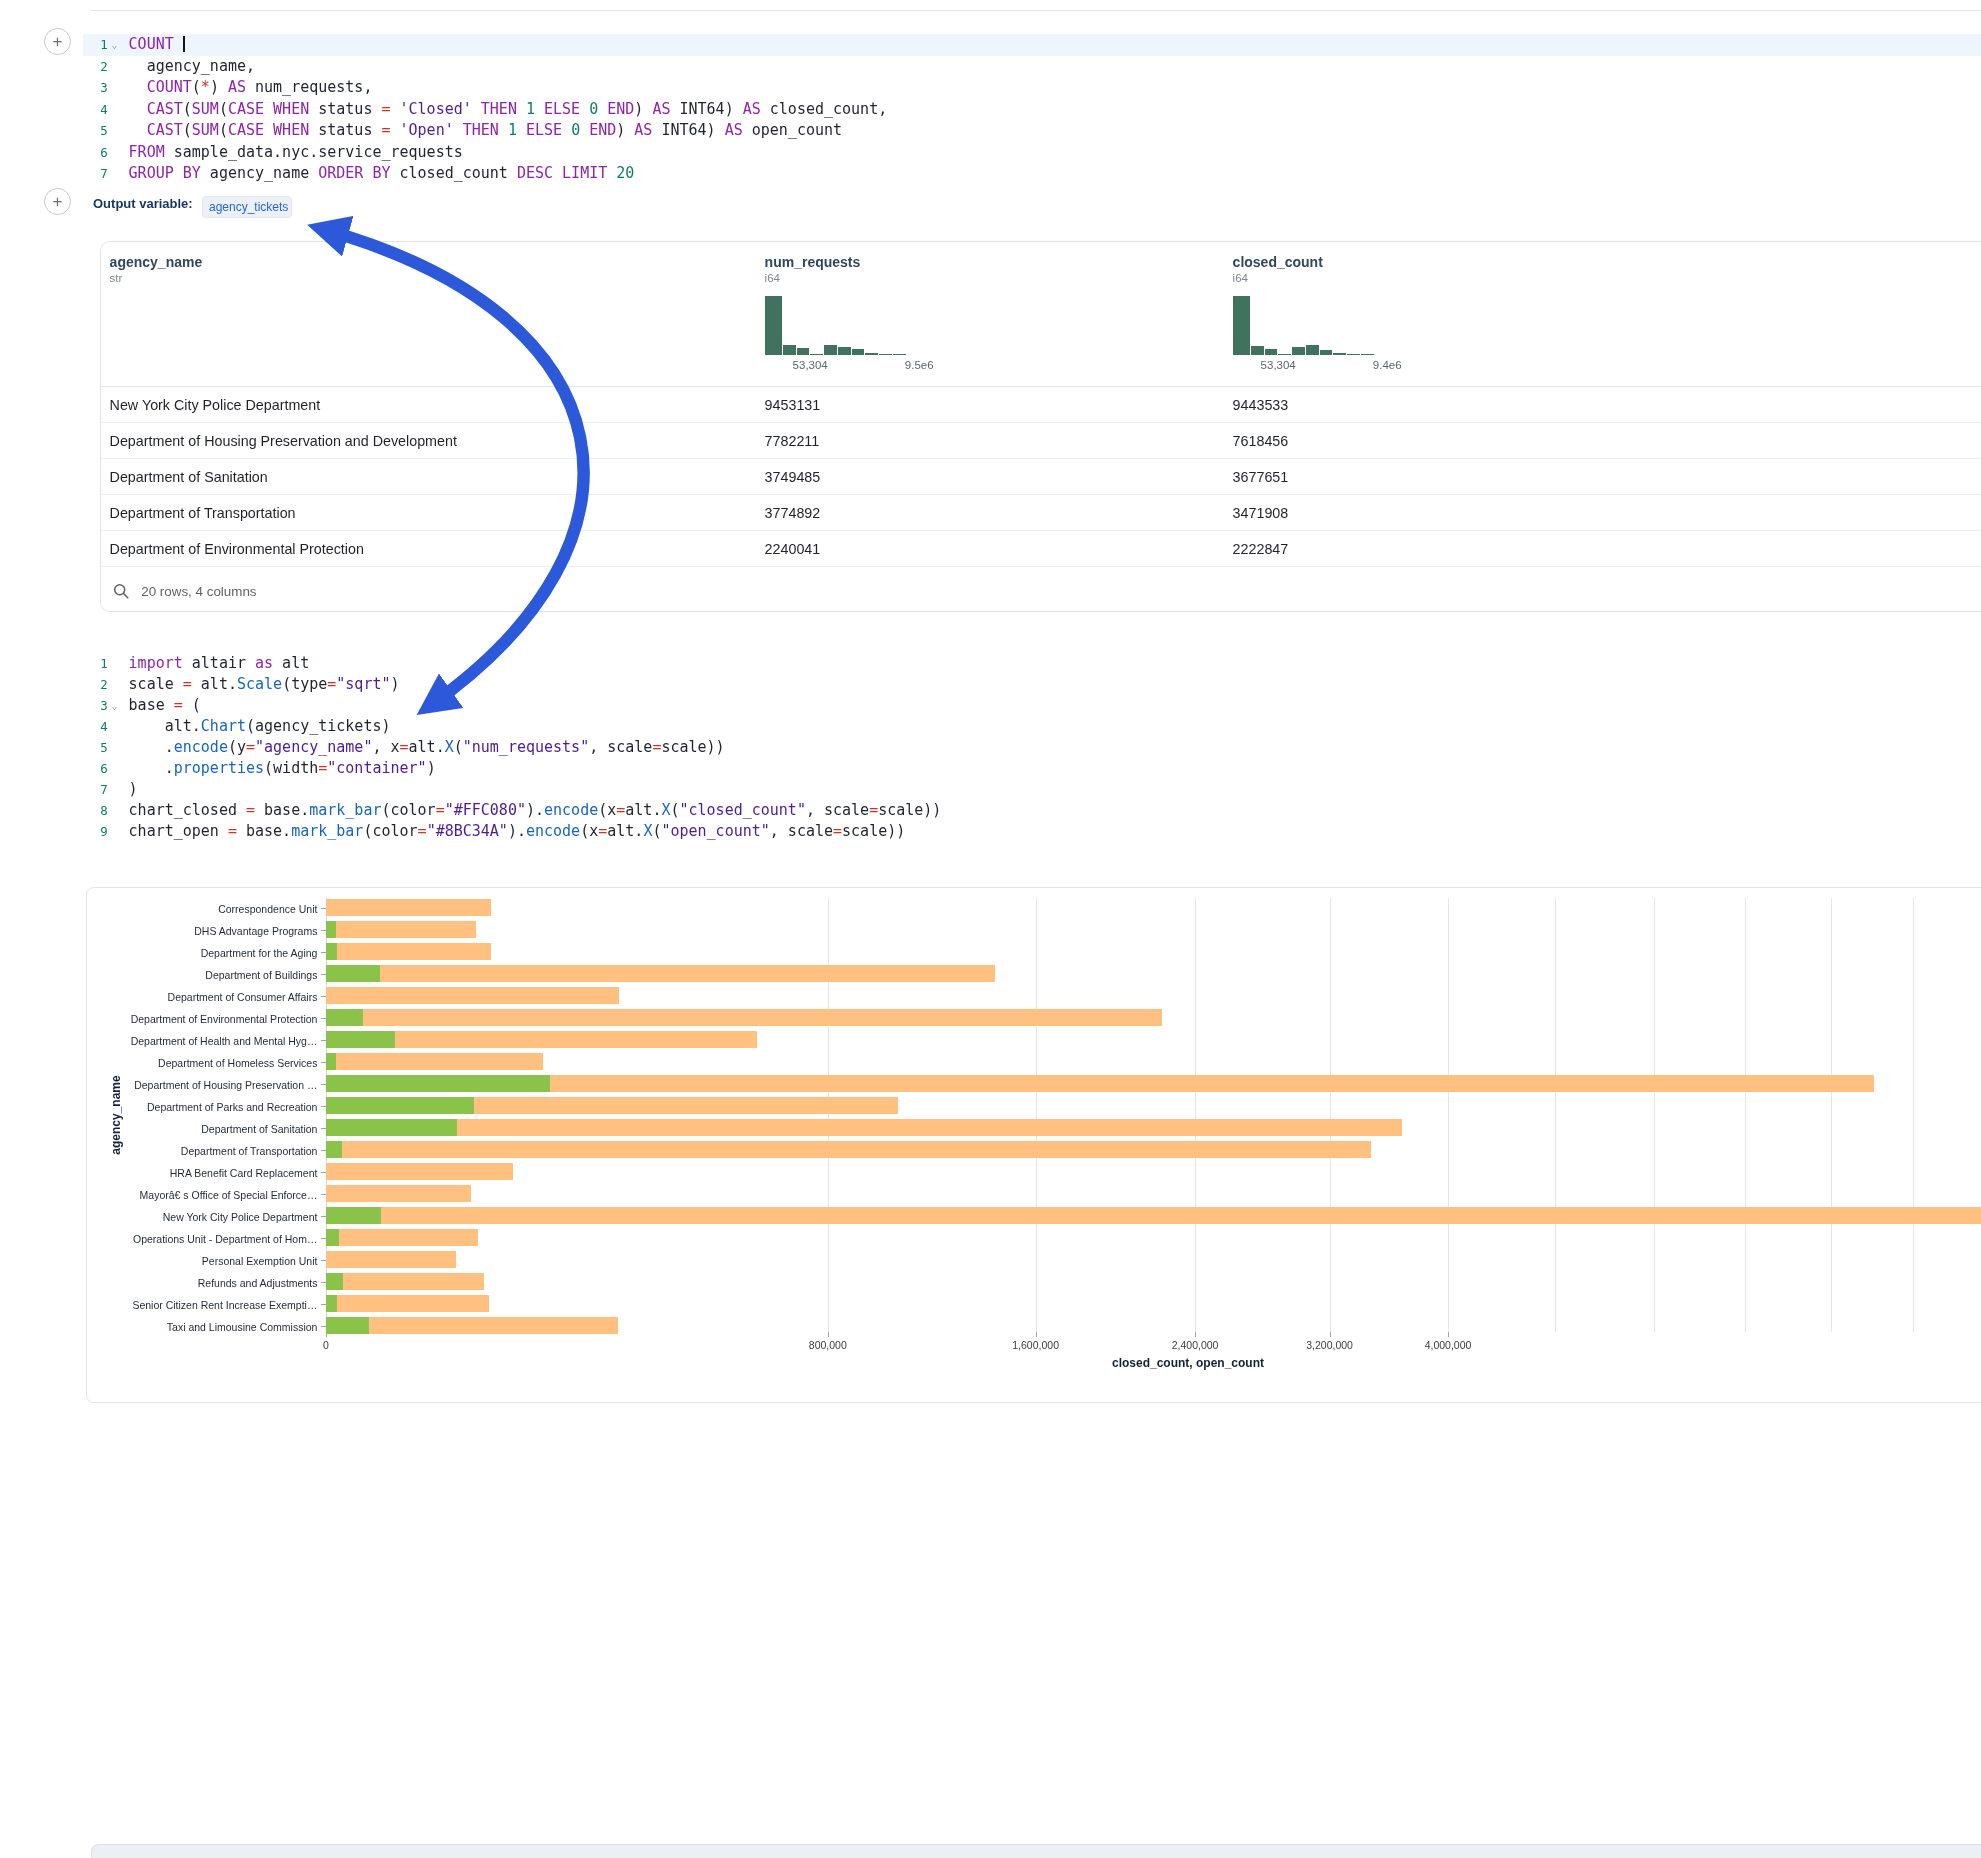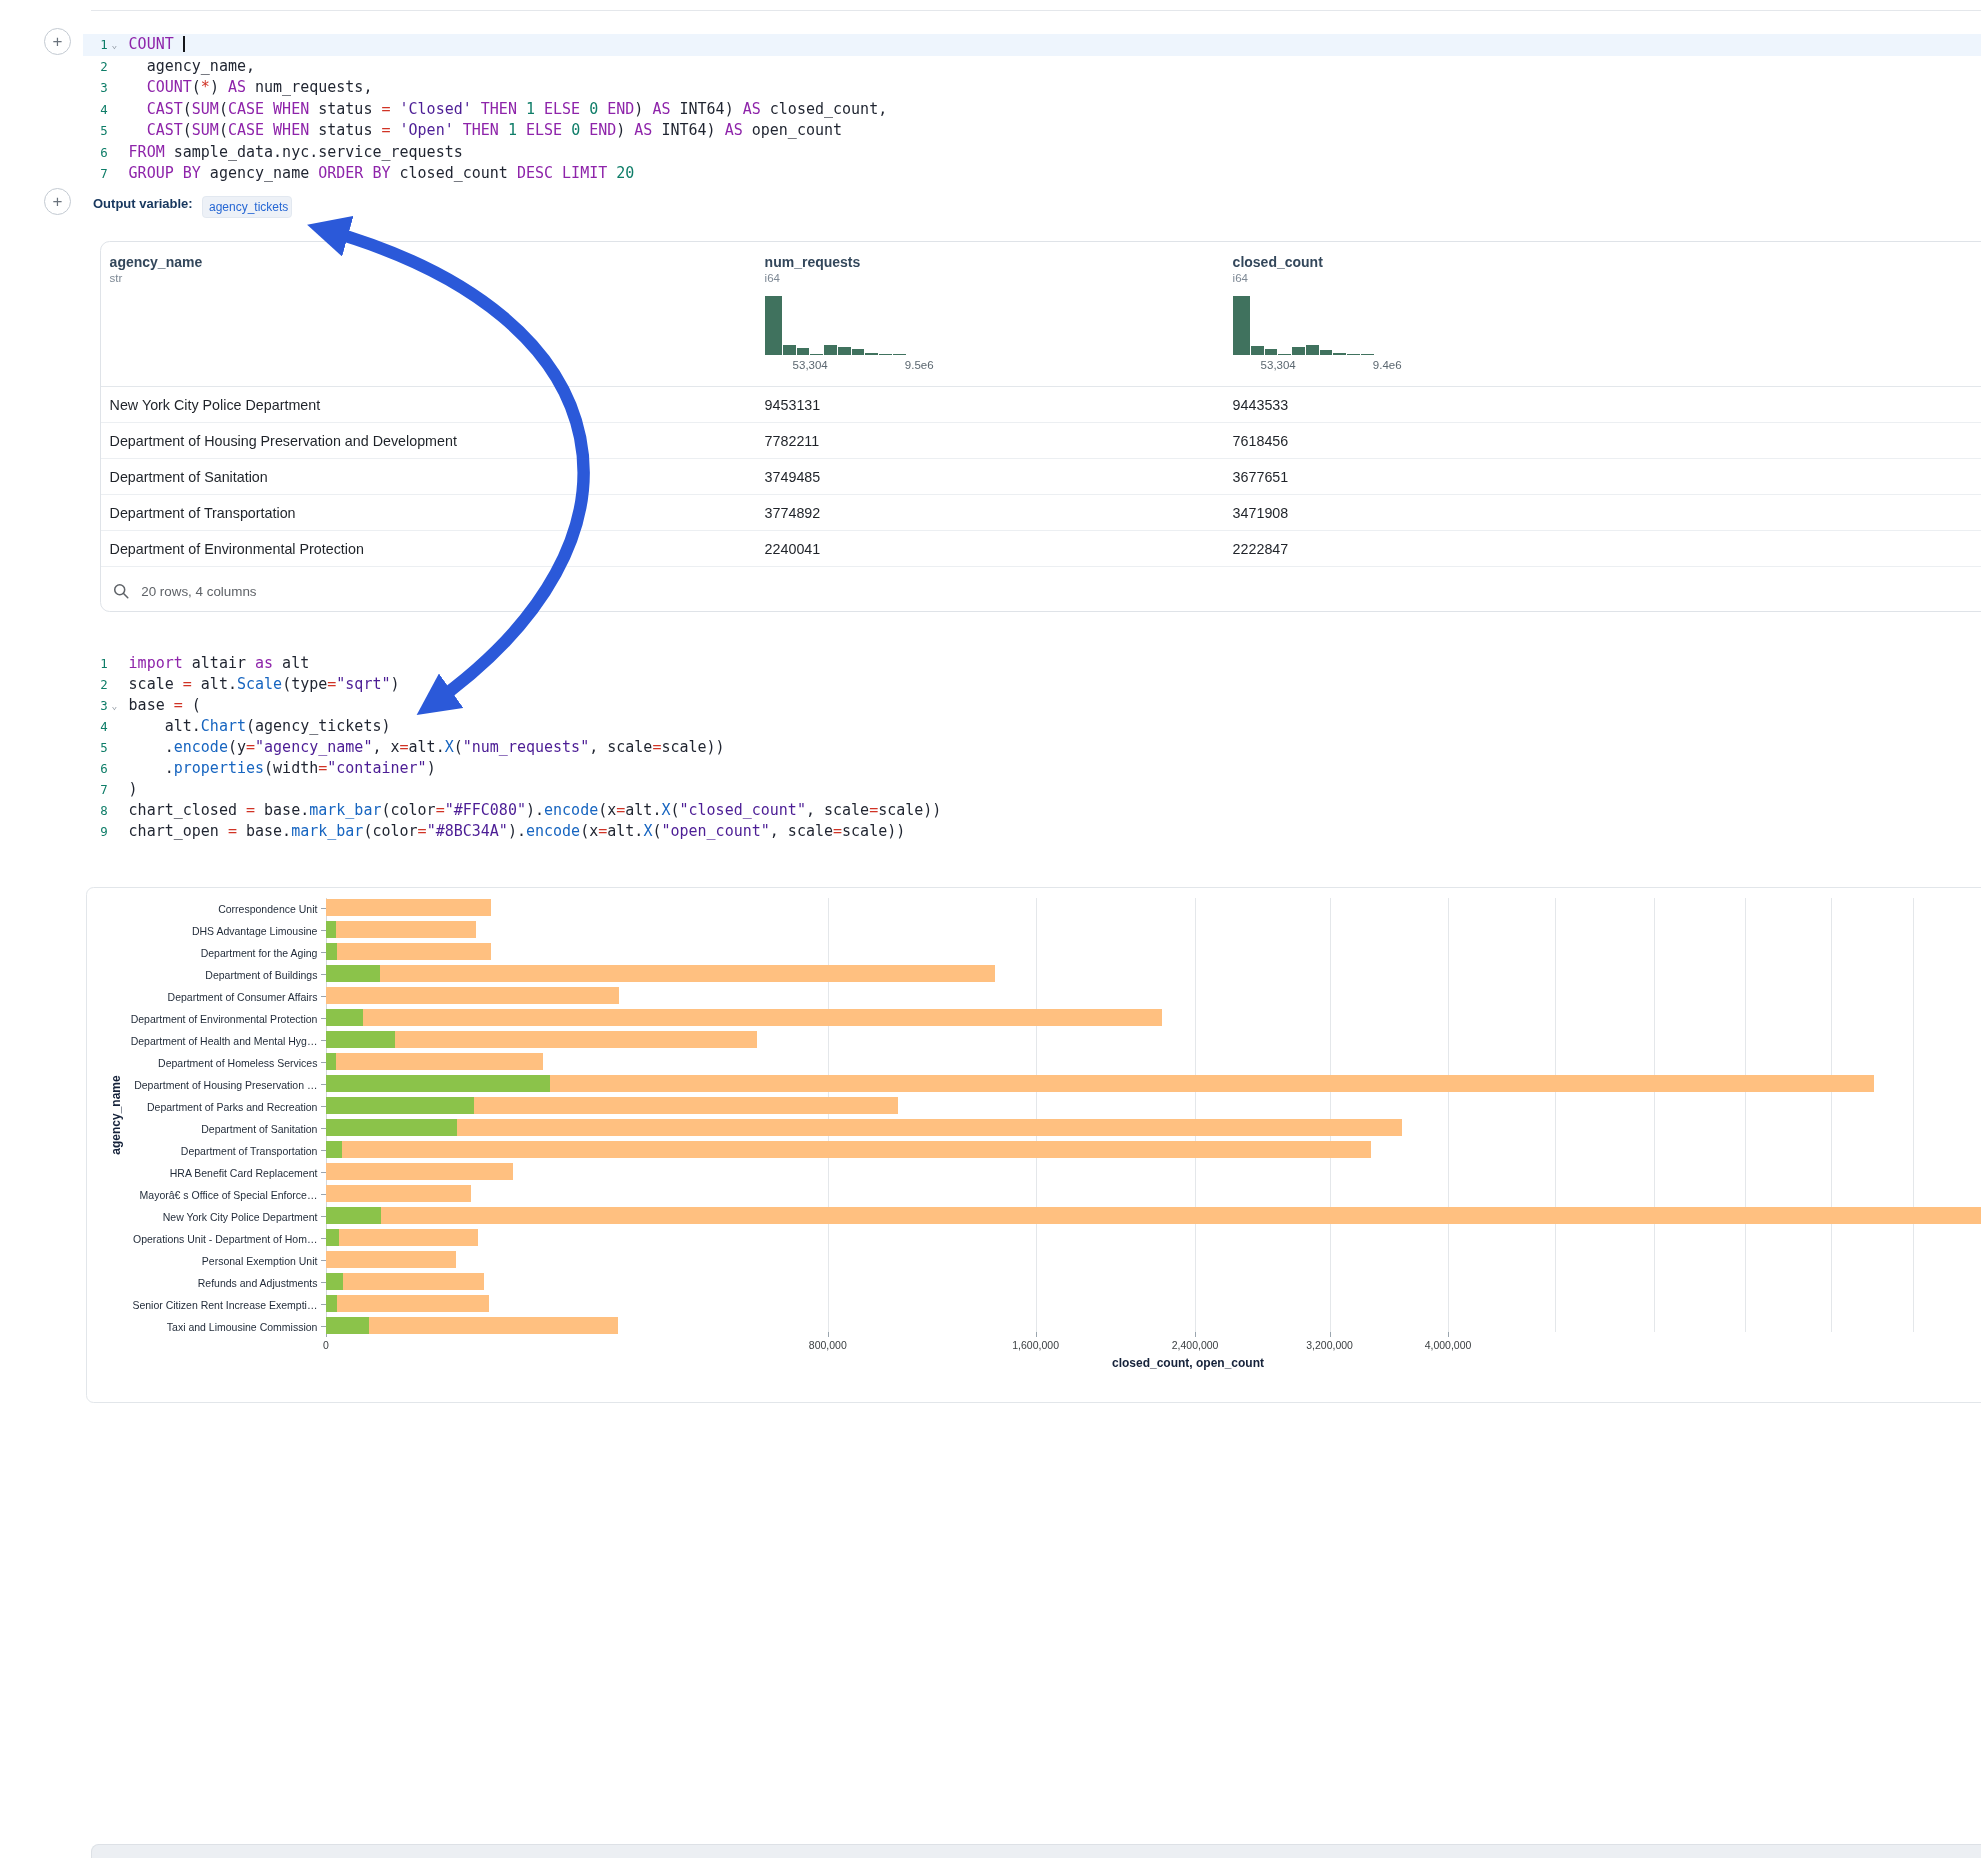--- a/index.html
+++ b/index.html
@@ -221,21 +221,21 @@
 
 <section class="chart-card">
   <div class="y-title">agency_name</div>
   <div class="chart-body">
     <div class="ycol" id="ycol">
         <div class="yrow">
           <span class="ylab">Correspondence Unit</span>
           <span class="ytickmark"></span>
         </div>
         <div class="yrow">
-          <span class="ylab">DHS Advantage Limousine</span>
+          <span class="ylab">DHS Advantage Programs</span>
           <span class="ytickmark"></span>
         </div>
         <div class="yrow">
           <span class="ylab">Department for the Aging</span>
           <span class="ytickmark"></span>
         </div>
         <div class="yrow">
           <span class="ylab">Department of Buildings</span>
           <span class="ytickmark"></span>
         </div>

